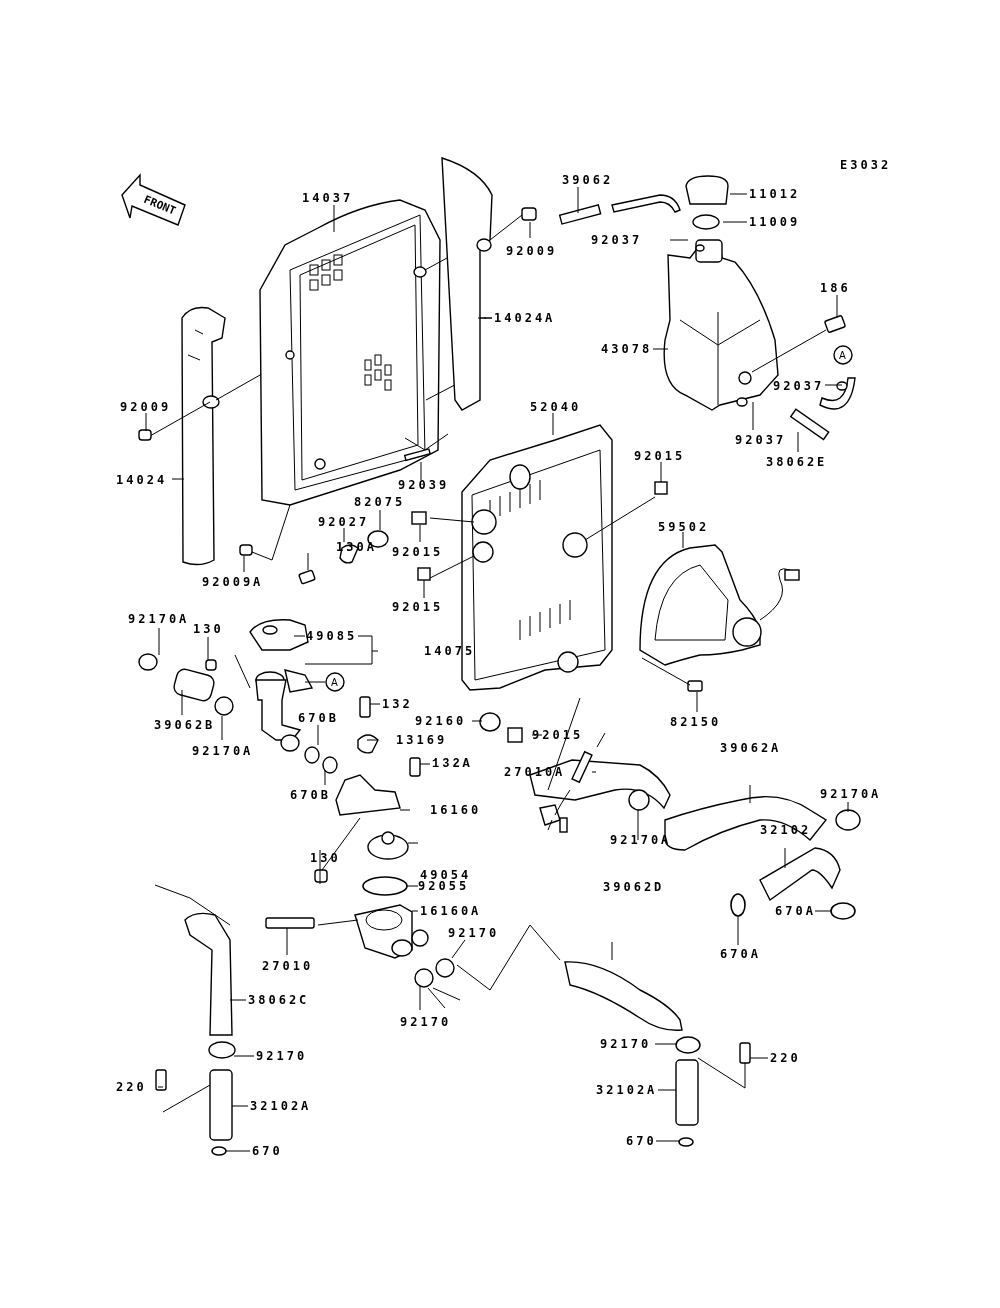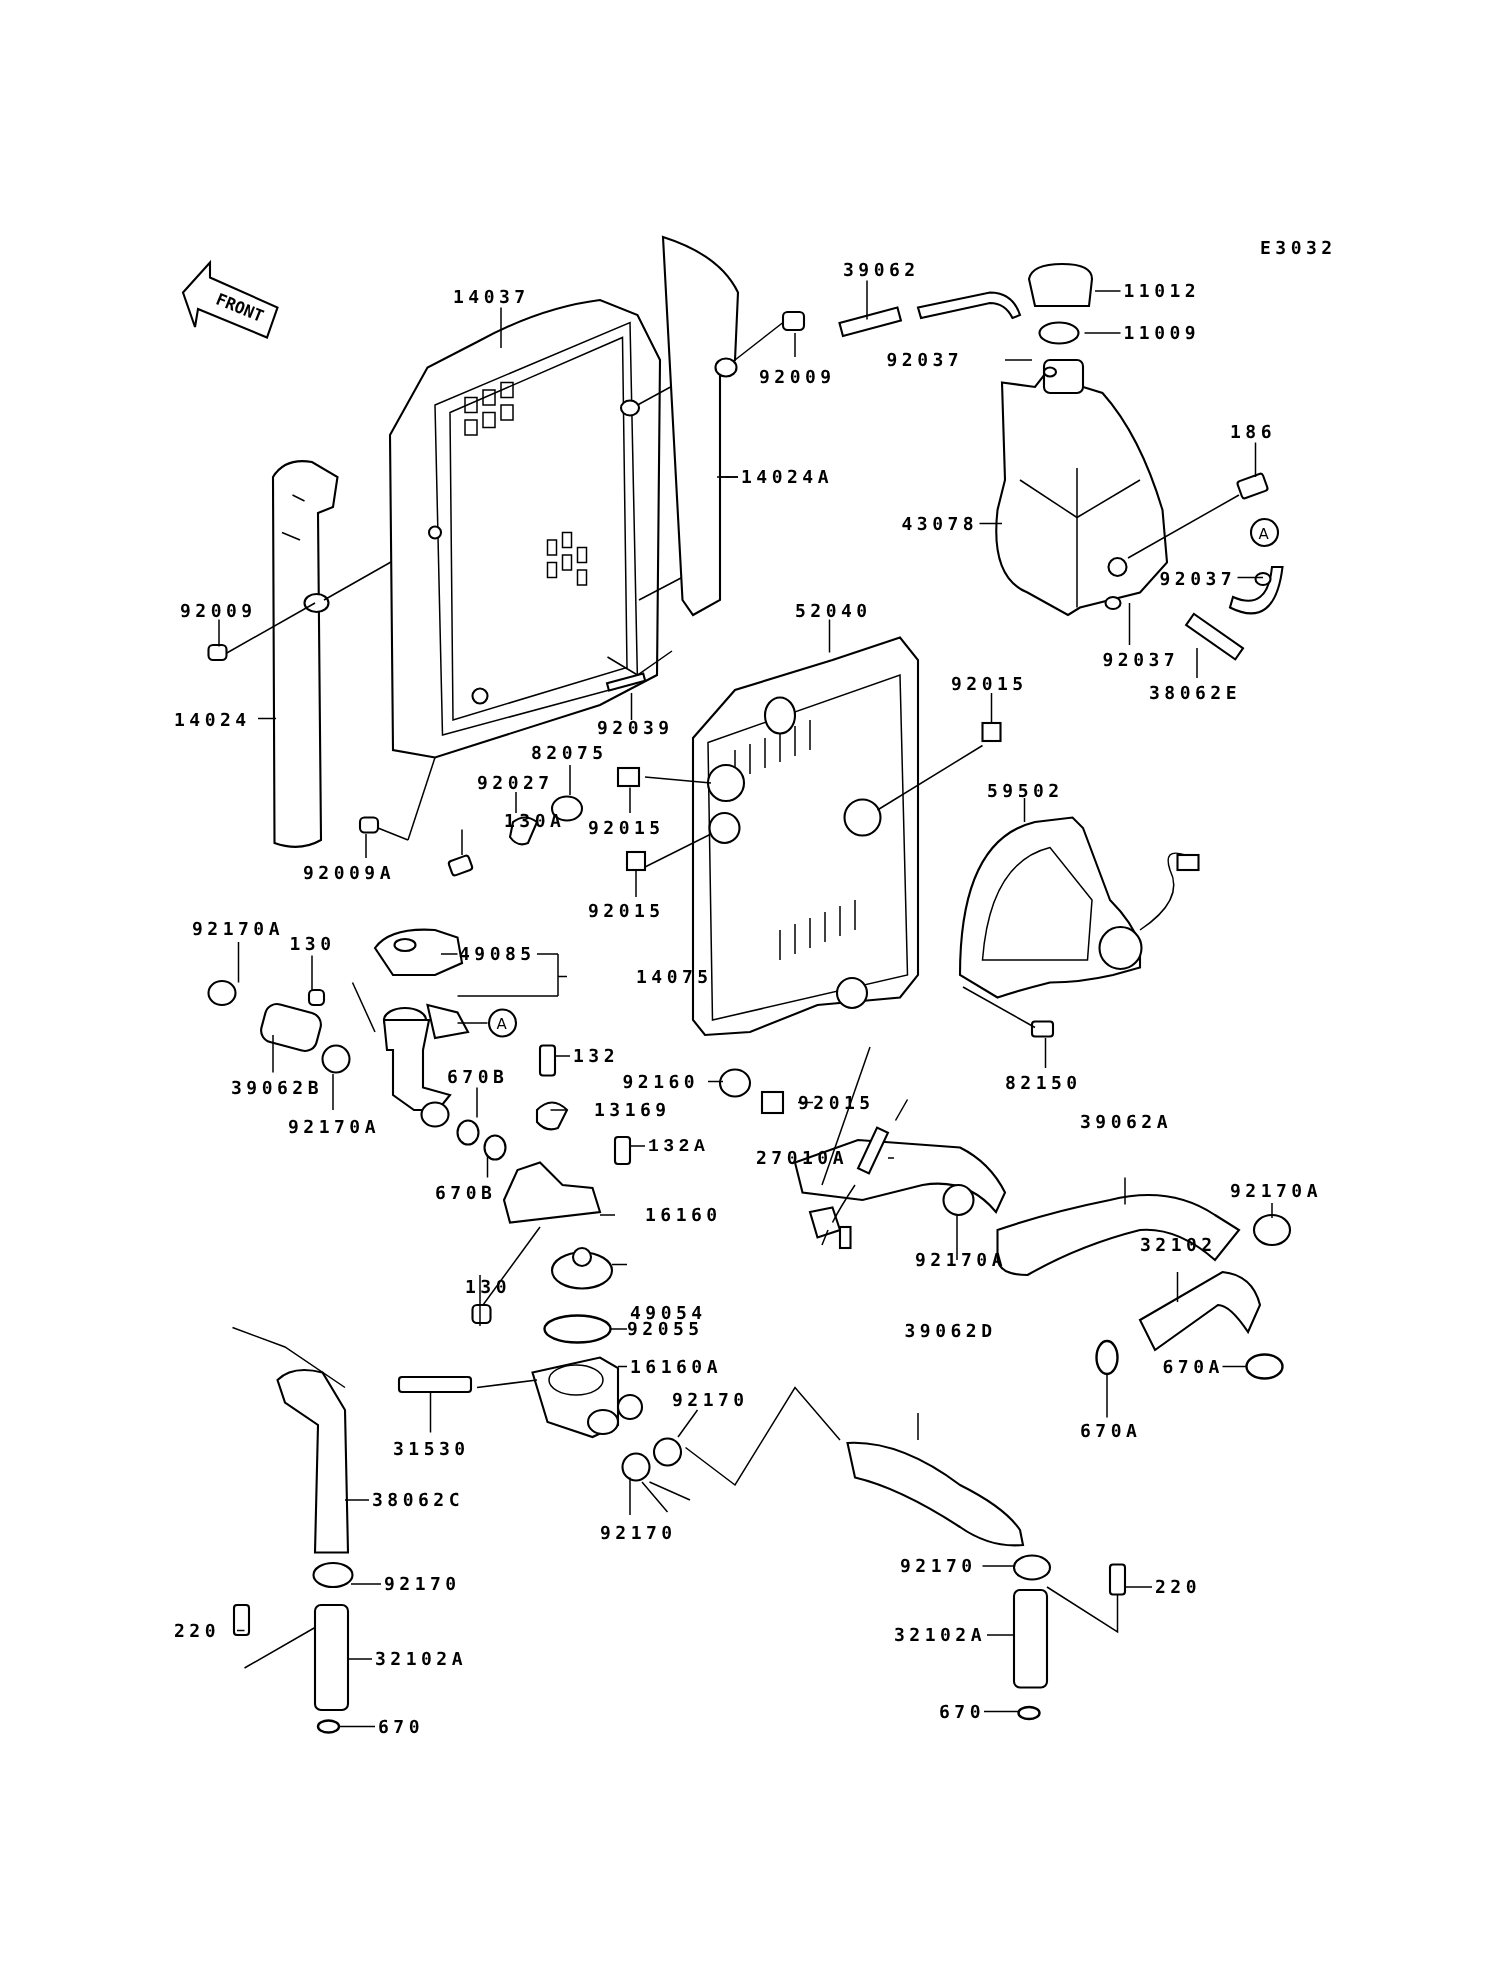--- a/index.html
+++ b/index.html
@@ -337,21 +337,21 @@
 <div class="lbl" style="left:720px;top:741px;">39062A</div>
 <div class="lbl" style="left:820px;top:787px;">92170A</div>
 <div class="lbl" style="left:610px;top:833px;">92170A</div>
 <div class="lbl" style="left:310px;top:851px;">130</div>
 <div class="lbl" style="left:420px;top:836px;margin-top:32px;">49054</div>
 <div class="lbl" style="left:760px;top:823px;">32102</div>
 <div class="lbl" style="left:418px;top:879px;">92055</div>
 <div class="lbl" style="left:420px;top:904px;">16160A</div>
 <div class="lbl" style="left:775px;top:904px;">670A</div>
 <div class="lbl" style="left:720px;top:947px;">670A</div>
-<div class="lbl" style="left:262px;top:959px;">31530</div>
+<div class="lbl" style="left:262px;top:959px;">27010</div>
 <div class="lbl" style="left:448px;top:926px;">92170</div>
 <div class="lbl" style="left:603px;top:880px;">39062D</div>
 <div class="lbl" style="left:248px;top:993px;">38062C</div>
 <div class="lbl" style="left:400px;top:1015px;">92170</div>
 <div class="lbl" style="left:256px;top:1049px;">92170</div>
 <div class="lbl" style="left:116px;top:1080px;">220</div>
 <div class="lbl" style="left:250px;top:1099px;">32102A</div>
 <div class="lbl" style="left:252px;top:1144px;">670</div>
 <div class="lbl" style="left:600px;top:1037px;">92170</div>
 <div class="lbl" style="left:770px;top:1051px;">220</div>

